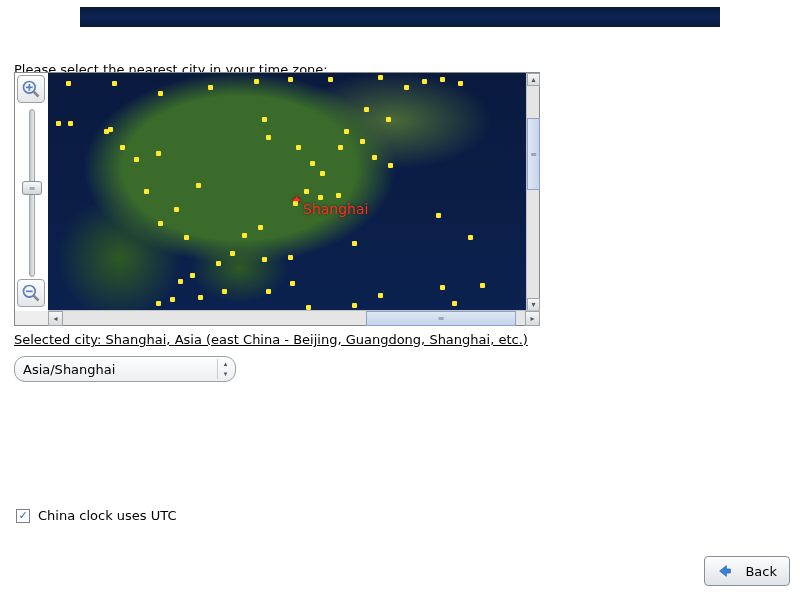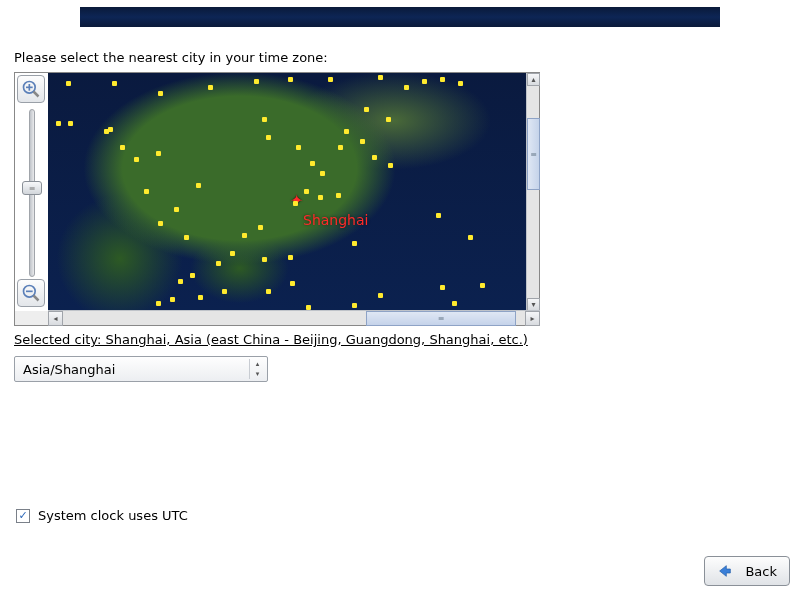--- a/index.html
+++ b/index.html
@@ -17,21 +17,21 @@
       position: absolute;
       left: 80px;
       top: 7px;
       width: 640px;
       height: 20px;
       background: linear-gradient(180deg, #0a1a3a 0%, #0d2555 50%, #0a1a3a 100%);
     }
     .prompt {
       position: absolute;
       left: 14px;
-      top: 50px;
+      top: 62px;
       text-align: center;
     }
     .map-area {
       position: absolute;
       left: 14px;
       top: 72px;
       width: 526px;
       height: 254px;
       border: 1px solid #888;
       background: #eee;
@@ -97,21 +97,20 @@
       color: #ff2a2a;
       font-size: 16px;
       text-shadow: 0 0 2px #000;
     }
     .sel-label {
       position:absolute;
       left: 255px; top: 128px;
       color: #ff2a2a;
       font-size: 14px;
       text-shadow: 0 0 3px rgba(0,0,0,.6);
-      margin-top: 11px;
     }
     .vscroll {
       position: absolute;
       right: 0; top: 0;
       width: 13px; height: 238px;
       background: #e5e5e5;
       border-left: 1px solid #bfc3c9;
     }
     .vscroll .arrow {
       width: 13px; height: 13px;
@@ -159,23 +158,23 @@
       display:flex;align-items:center;justify-content:center;
       font-size:8px;color:#678;
     }
     .selected-text {
       position: absolute;
       left: 14px; top: 332px; text-decoration: underline;
     }
     .tz-select {
       position: absolute;
       left: 14px; top: 356px;
-      width: 254px; height: 26px;
+      width: 222px; height: 26px;
       border: 1px solid #9aa0a8;
-      border-radius: 2px;
+      border-radius: 11px;
       background: linear-gradient(180deg,#fefefe,#eceef1);
       display:flex; align-items:center;
       padding: 0 22px 0 8px;
       cursor: pointer;
       position:absolute;
     }
     .tz-select .spin {
       position:absolute; right:2px; top:2px;
       width: 16px; height: 20px;
       border-left: 1px solid #c8ccd2;
@@ -333,21 +332,21 @@
 <div class="tz-select">
   <span>Asia/Shanghai</span>
   <div class="spin">
     <span>▴</span>
       <span>▾</span>
   </div>
 </div>
 
 <div class="utc-row">
   <div class="chk">✓</div>
-  <span>System clock uses UTC</span>
+  <span>China clock uses UTC</span>
 </div>
 
 <div class="footer">
   <div class="nav-btn">
     <svg class="arrow-ico" viewBox="0 0 24 24">
       <path d="M14 4 L4 12 L14 20 L14 15 L20 15 L20 9 L14 9 Z" fill="#3a7fd8" stroke="#1d5aa8" stroke-width="1"></path>
     </svg>
     <span>Back</span>
   </div>
 </div>

